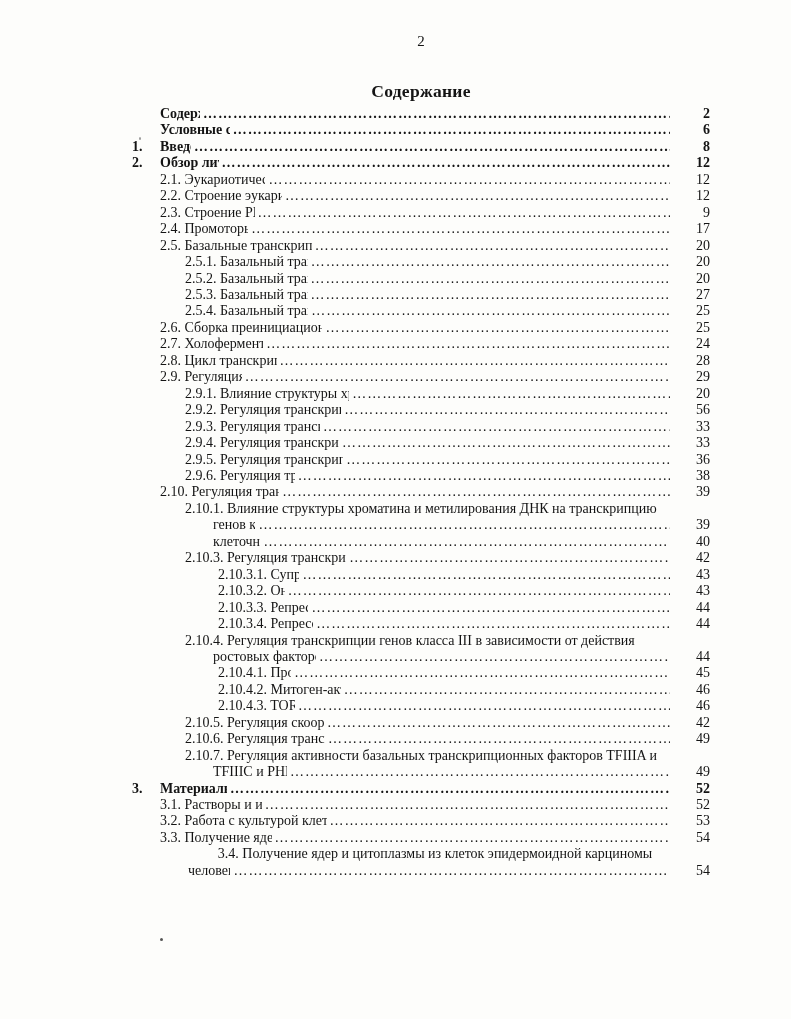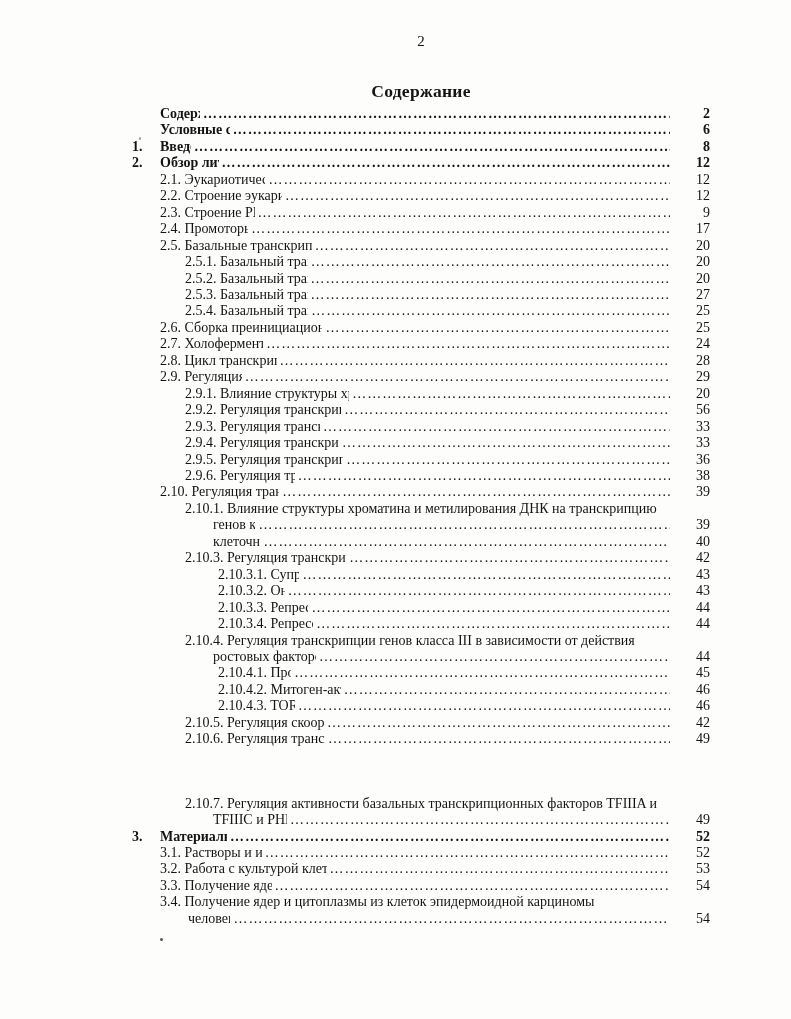--- a/index.html
+++ b/index.html
@@ -253,21 +253,21 @@
     <div class="row" style="padding-left: 53px;">
       <span class="label">2.10.5. Регуляция скоординированного синтеза рРНК и тРНК</span>
       <span class="leader"></span>
       <span class="page">42</span>
     </div>
     <div class="row" style="padding-left: 53px;">
       <span class="label">2.10.6. Регуляция транскрипции генов класса III при апоптозе</span>
       <span class="leader"></span>
       <span class="page">49</span>
     </div>
-    <div class="row" style="padding-left: 53px; margin-top: 48px;">
+    <div class="row" style="padding-left: 53px;">
       <span class="label">2.10.7. Регуляция активности базальных транскрипционных факторов TFIIIA и</span>
     </div>
     <div class="row" style="padding-left: 81px;">
       <span class="label">TFIIIC и РНК-полимеразы III</span>
       <span class="leader"></span>
       <span class="page">49</span>
     </div>
     <div class="row bold" style="padding-left: 0px;">
       <span class="num">3.</span>
       <span class="label">Материалы и методы</span>
@@ -282,21 +282,21 @@
     <div class="row" style="padding-left: 28px;">
       <span class="label">3.2. Работа с культурой клеток эпидермоидной карциномы человека А431</span>
       <span class="leader"></span>
       <span class="page">53</span>
     </div>
     <div class="row" style="padding-left: 28px;">
       <span class="label">3.3. Получение ядер из плаценты человека</span>
       <span class="leader"></span>
       <span class="page">54</span>
     </div>
-    <div class="row" style="padding-left: 28px;">
+    <div class="row" style="padding-left: 28px; justify-content: center;">
       <span class="label">3.4. Получение ядер и цитоплазмы из клеток эпидермоидной карциномы</span>
     </div>
     <div class="row" style="padding-left: 56px;">
       <span class="label">человека А431</span>
       <span class="leader"></span>
       <span class="page">54</span>
     </div>
   </div>
 
 <div class="artifact a1"></div>

